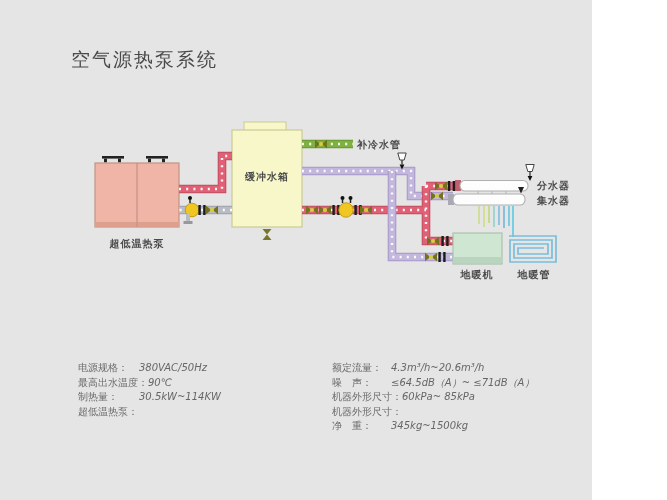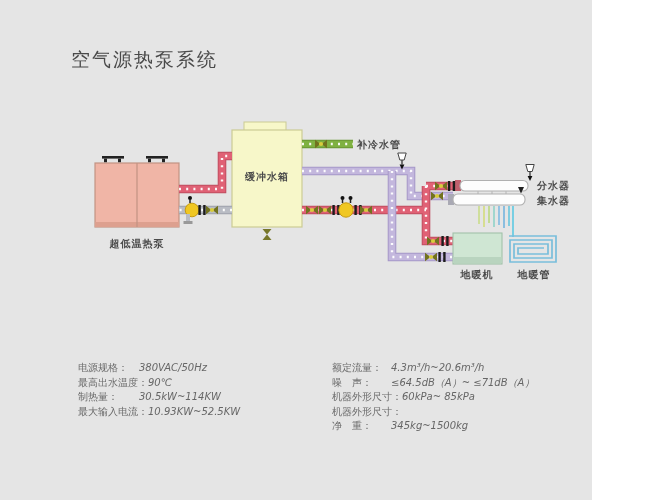--- a/index.html
+++ b/index.html
@@ -188,22 +188,21 @@
       </div>
     <div class="spec-row">
         <span class="spec-label">最高出水温度：</span>
         <span class="spec-value">90℃</span>
       </div>
     <div class="spec-row">
         <span class="spec-label">制热量：</span>
         <span class="spec-value">30.5kW~114KW</span>
       </div>
     <div class="spec-row">
-        <span class="spec-label">最大输入电流：</span>
-        <span class="spec-value">10.93KW~52.5KW</span>
+        <span class="spec-label">超低温热泵：</span>
       </div>
   </div>
 
   <div class="specs specs-right">
     <div class="spec-row">
         <span class="spec-label">额定流量：</span>
         <span class="spec-value">4.3m³/h~20.6m³/h</span>
       </div>
     <div class="spec-row">
         <span class="spec-label">噪　声：</span>

